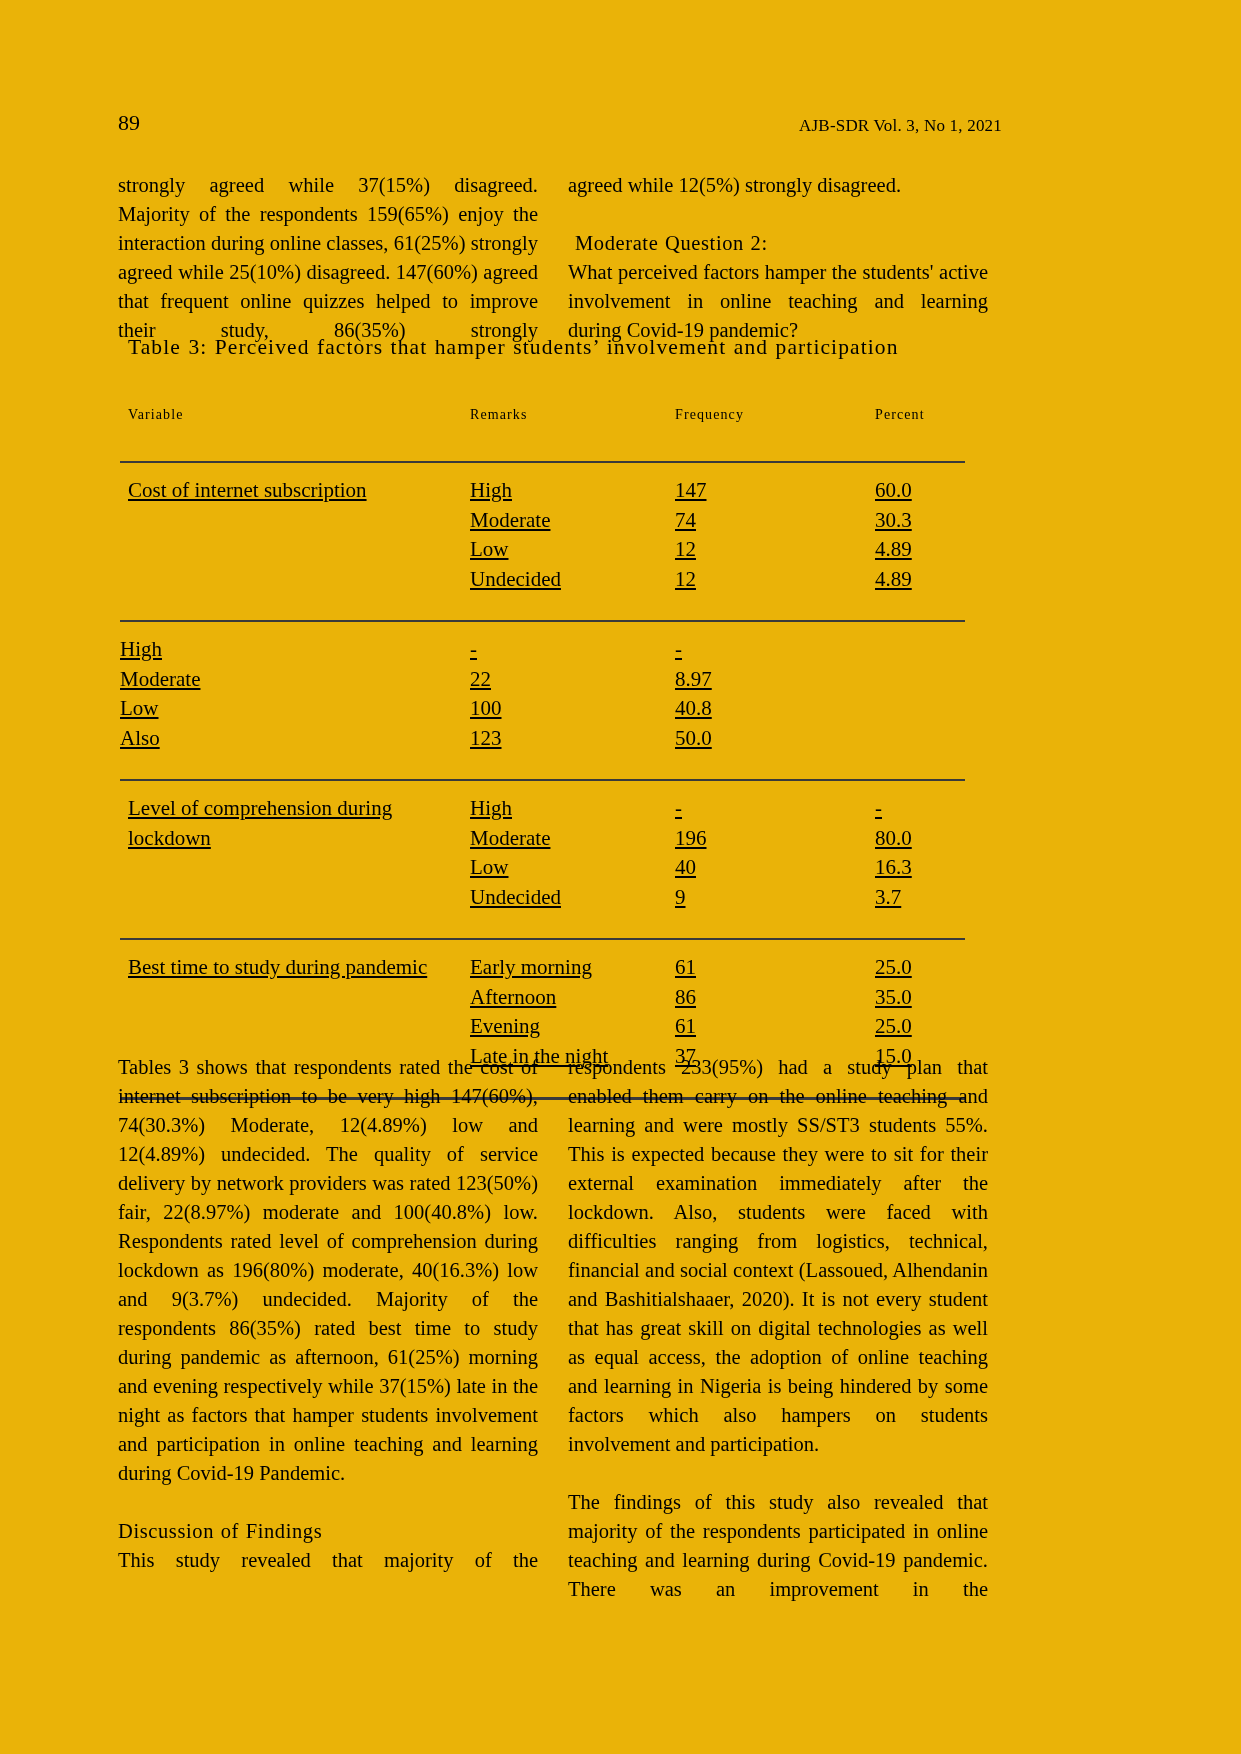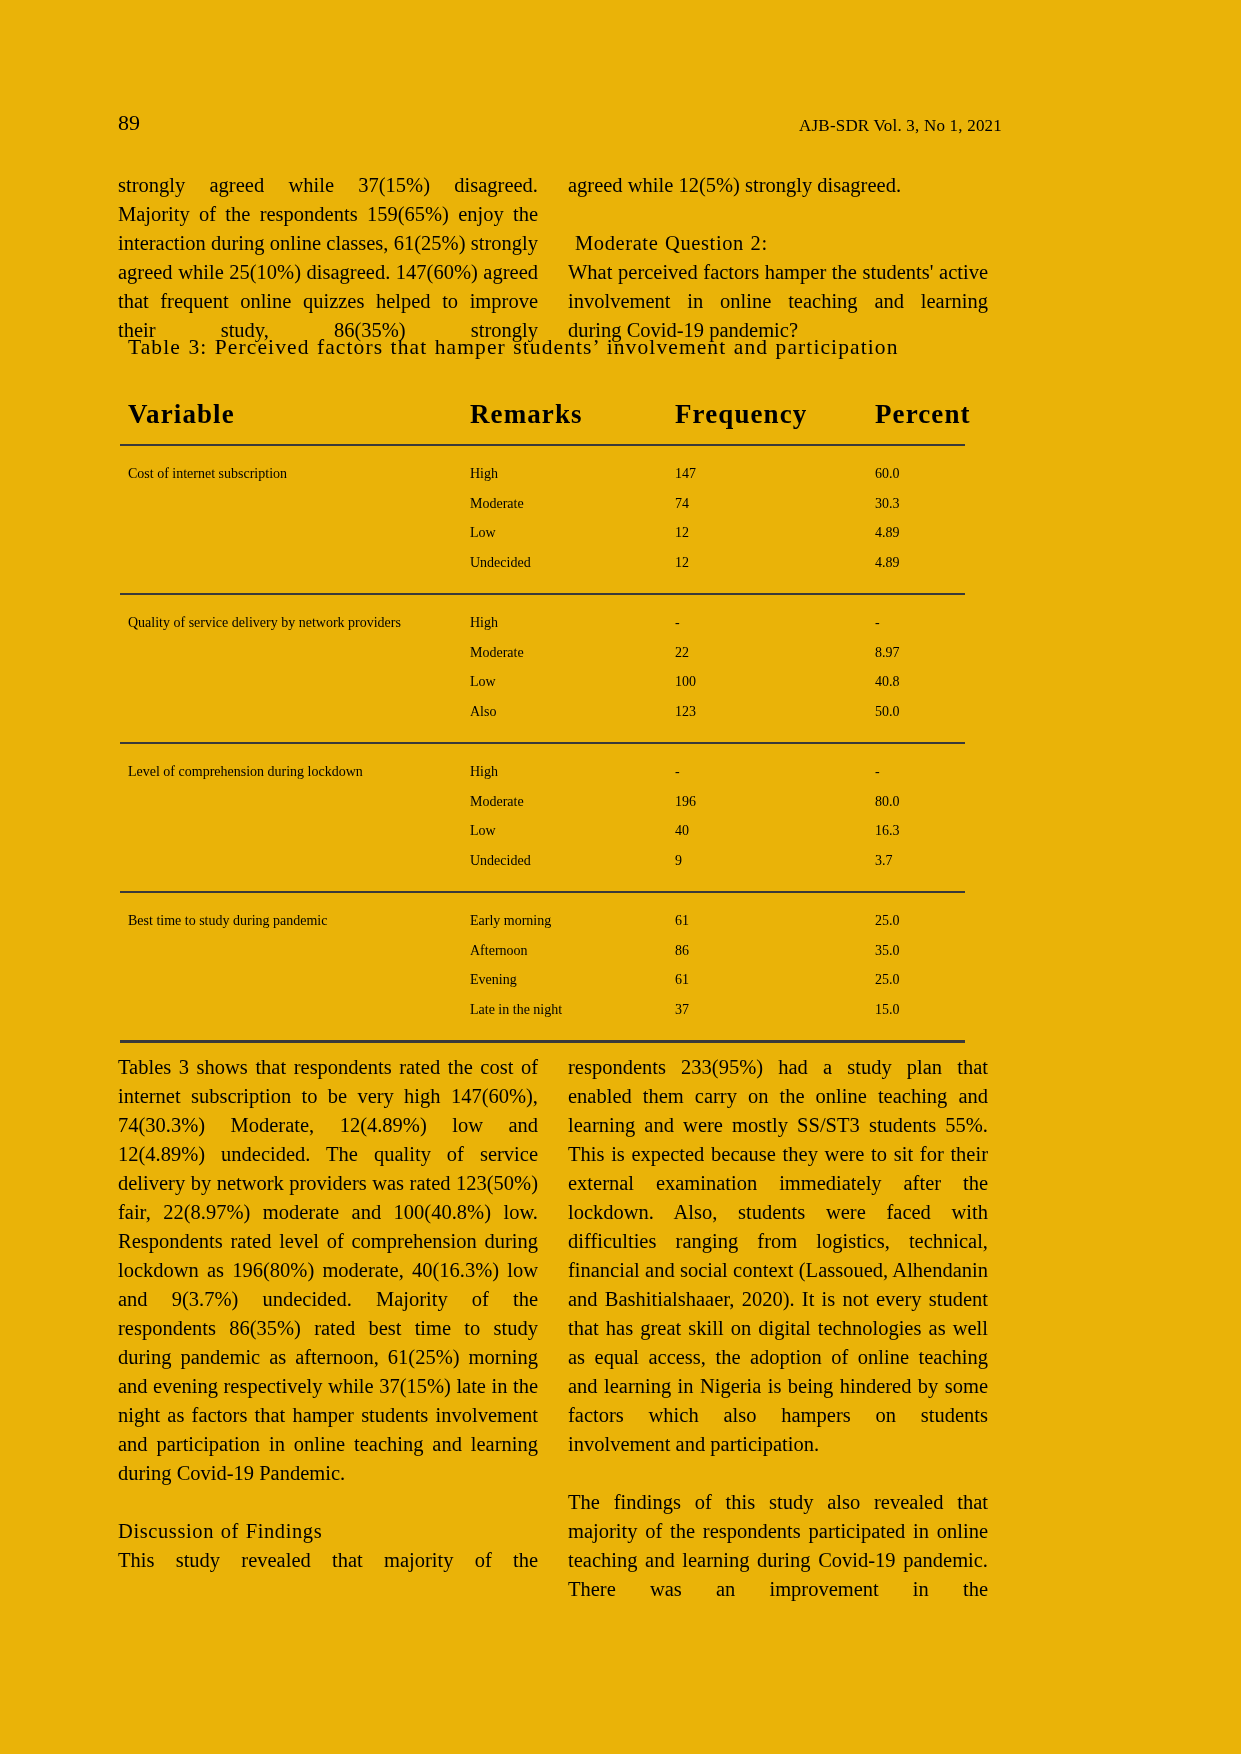--- a/index.html
+++ b/index.html
@@ -47,33 +47,33 @@
     position:absolute;left:120px;top:333px;width:845px;
   }
   .ttitle{
     margin:0 0 38px 8px;
     font-size:21.5px;line-height:29px;
     letter-spacing:1.1px;word-spacing:1px;
   }
   .thead{
     display:grid;
     grid-template-columns:350px 205px 200px 90px;
-    padding-bottom:15px;
+    padding-bottom:32px;
     border-bottom:2px solid #3a3a3a;
-    font-size:27px;line-height:29px;
+    font-size:14px;line-height:29px;
     letter-spacing:1.1px;
-    font-weight:bold;
   }
   .thead > div:first-child{padding-left:8px;}
   .tsec{
     display:grid;
     grid-template-columns:350px 205px 200px 90px;
-    padding:13px 0 16px 0;
+    padding:13px 0 26px 0;
     border-bottom:2px solid #3a3a3a;
-    font-size:14px;
+    font-size:21px;
+    text-decoration:underline;
   }
   .tsec.last{border-bottom:3px solid #3a3a3a;}
   .tvar{
     padding-left:8px;
     line-height:29.5px;
     padding-right:14px;
   }
   .tcol div{line-height:29.5px;}
 </style>
 </head>
@@ -121,21 +121,20 @@
       </div>
       <div class="tcol">
         <div>60.0</div>
         <div>30.3</div>
         <div>4.89</div>
         <div>4.89</div>
       </div>
     </div>
 
     <div class="tsec">
-      <div class="tvar">Quality of service delivery by network providers</div>
       <div class="tcol">
         <div>High</div>
         <div>Moderate</div>
         <div>Low</div>
         <div>Also</div>
       </div>
       <div class="tcol">
         <div>-</div>
         <div>22</div>
         <div>100</div>

